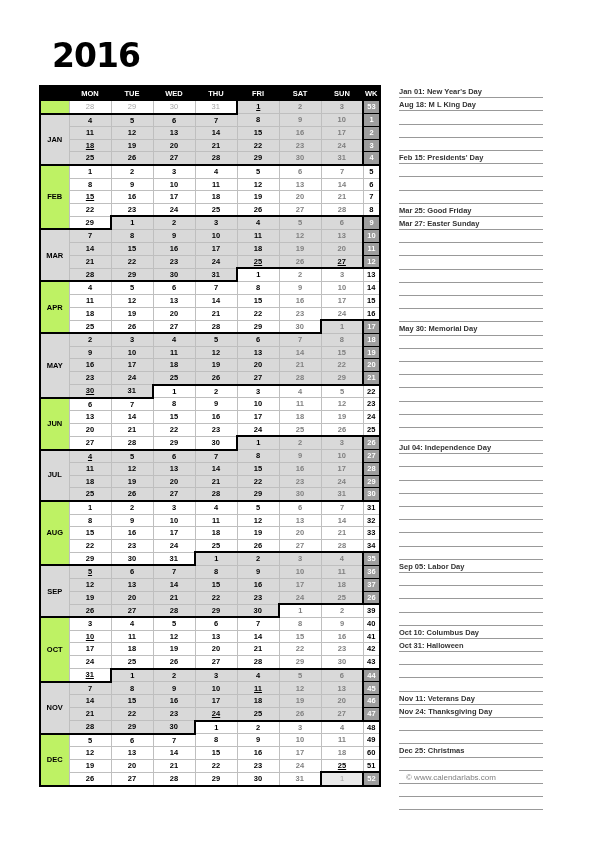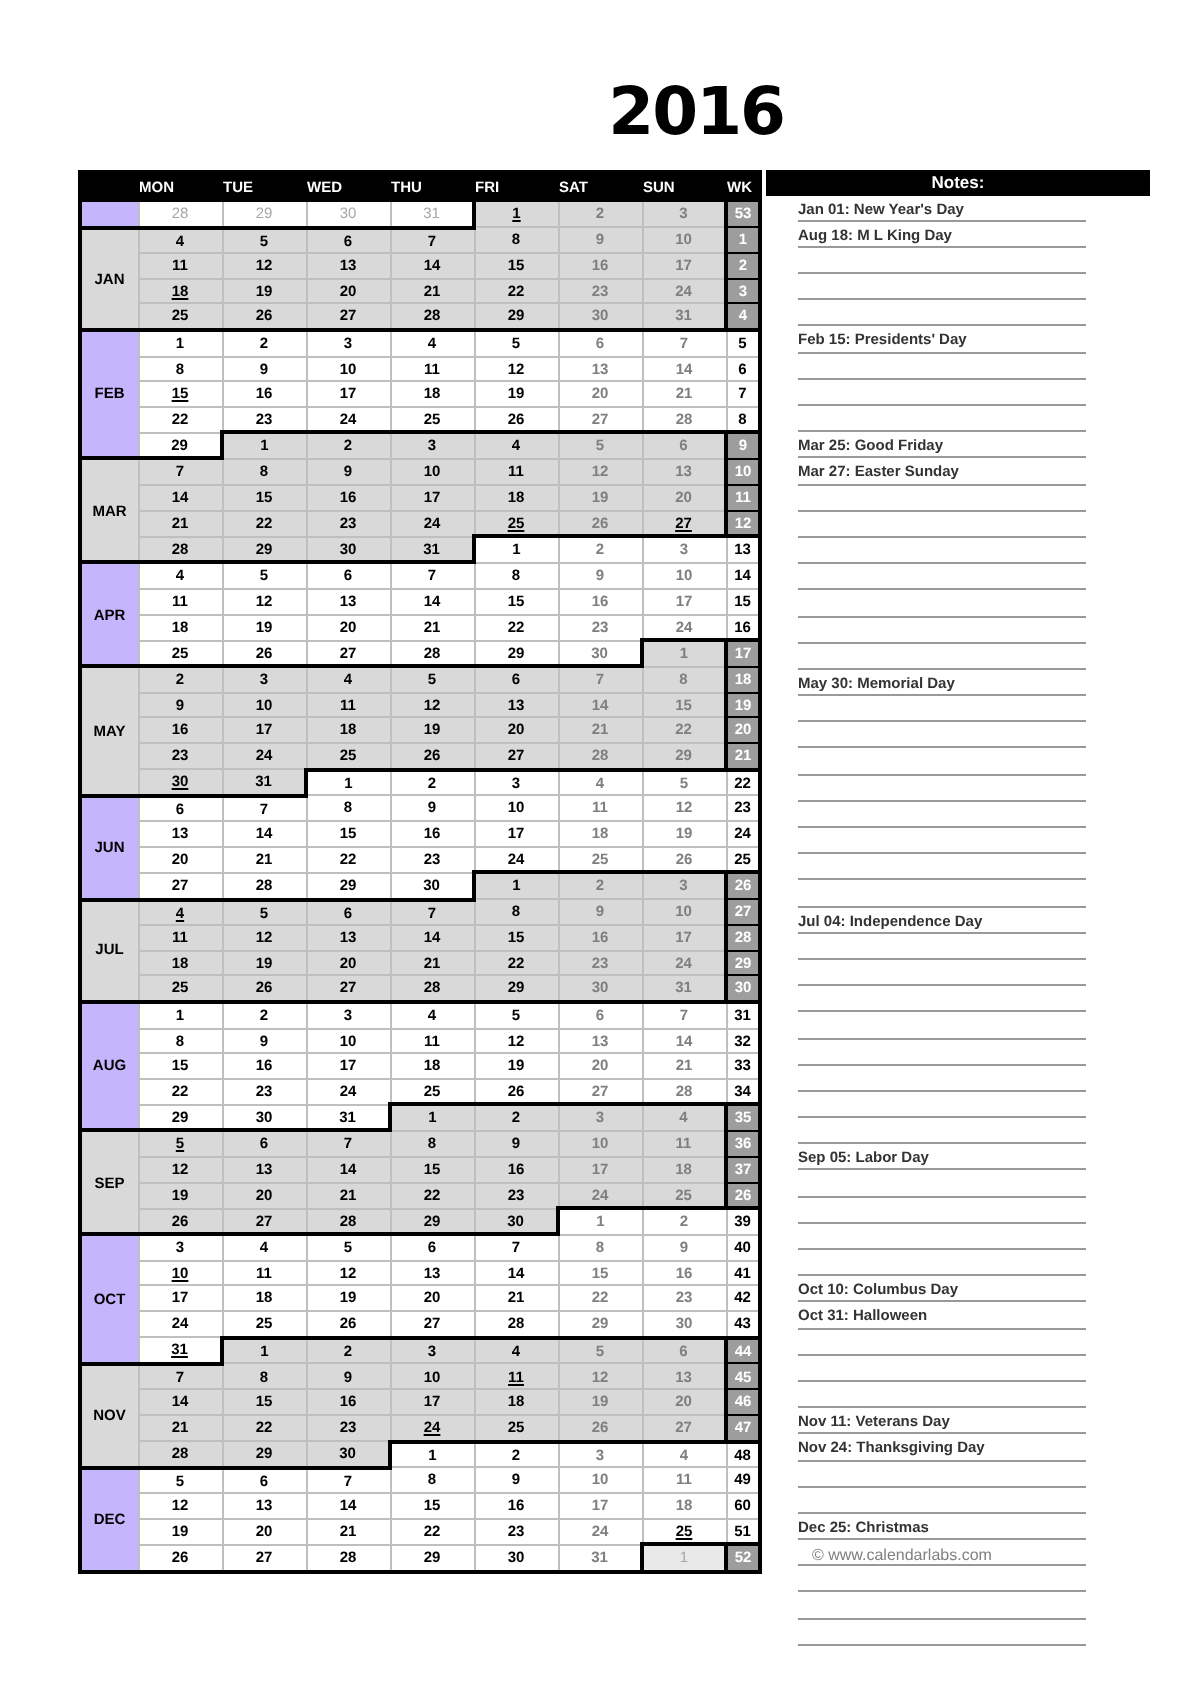--- a/index.html
+++ b/index.html
@@ -3,30 +3,30 @@
 <meta charset="utf-8">
 <style>
   :root{
     --shade:#d9d9d9; --shadeLight:#e9e9e9; --wkShade:#9d9d9d;
     --weekendText:#7f7f7f; --otherYearText:#a6a6a6; --grid:#bfbfbf;
     --noteLine:#999999; --footerText:#808080; --ink:#000000;
   }
   html,body{margin:0;padding:0;background:#fff;}
   .page{position:relative;width:600px;height:841px;background:#fff;overflow:hidden;
         font-family:"Liberation Sans",sans-serif;}
-  .title{position:absolute;left:52px;top:36px;width:340px;text-align:right;
+  .title{position:absolute;left:52px;top:36px;width:340px;text-align:left;
          font-family:"DejaVu Sans",sans-serif;font-size:33px;font-weight:bold;
          letter-spacing:-1px;color:var(--ink);}
   table.cal{position:absolute;left:39px;top:85px;width:340px;border-collapse:collapse;
             table-layout:fixed;border:2px solid #000;}
   table.cal th{background:#000;color:#fff;font-size:7.5px;font-weight:bold;
-               padding:0;text-align:left;border:1px solid #000;height:13px;line-height:13px;}
+               padding:0;text-align:center;border:1px solid #000;height:13px;line-height:13px;}
   table.cal td{padding:0;margin:0;font-size:7.5px;text-align:center;vertical-align:middle;
                border:1px solid var(--grid);height:11.6px;line-height:1;overflow:hidden;}
-  td.lbl{font-size:9px;font-weight:bold;color:#000;background:#c4b5fd;
+  td.lbl{font-size:9px;font-weight:bold;color:#000;background:#bef264;
          border-right:2px solid #000;border-left:2px solid #000;}
   td.lbl.sh{background:var(--shade);}
   td.day{background:#fff;}
   td.day.sh{background:var(--shade);}
   td.day.shl{background:var(--shadeLight);}
   .wd{color:#000;font-weight:bold;}
   .we{color:var(--weekendText);font-weight:bold;}
   .oy{color:var(--otherYearText);font-weight:normal;}
   .hol{color:#000;font-weight:bold;text-decoration:underline;}
   td.wkc{font-weight:bold;color:#000;border-left:2px solid #000;background:#fff;}
@@ -613,21 +613,20 @@
           <td class="day wd">29</td>
           <td class="day wd">30</td>
           <td class="day we">31</td>
           <td class="day shl oy bt blft">1</td>
           <td class="wkc sh bt">52</td>
         </tr>
       </tbody>
   </table>
 
   <div class="notes">
-    <div class="notes-title">Notes:</div>
     <div id="note-lines">
         <div class="note-line">Jan 01: New Year's Day</div>
         <div class="note-line">Aug 18: M L King Day</div>
         <div class="note-line"></div>
         <div class="note-line"></div>
         <div class="note-line"></div>
         <div class="note-line">Feb 15: Presidents' Day</div>
         <div class="note-line"></div>
         <div class="note-line"></div>
         <div class="note-line"></div>

